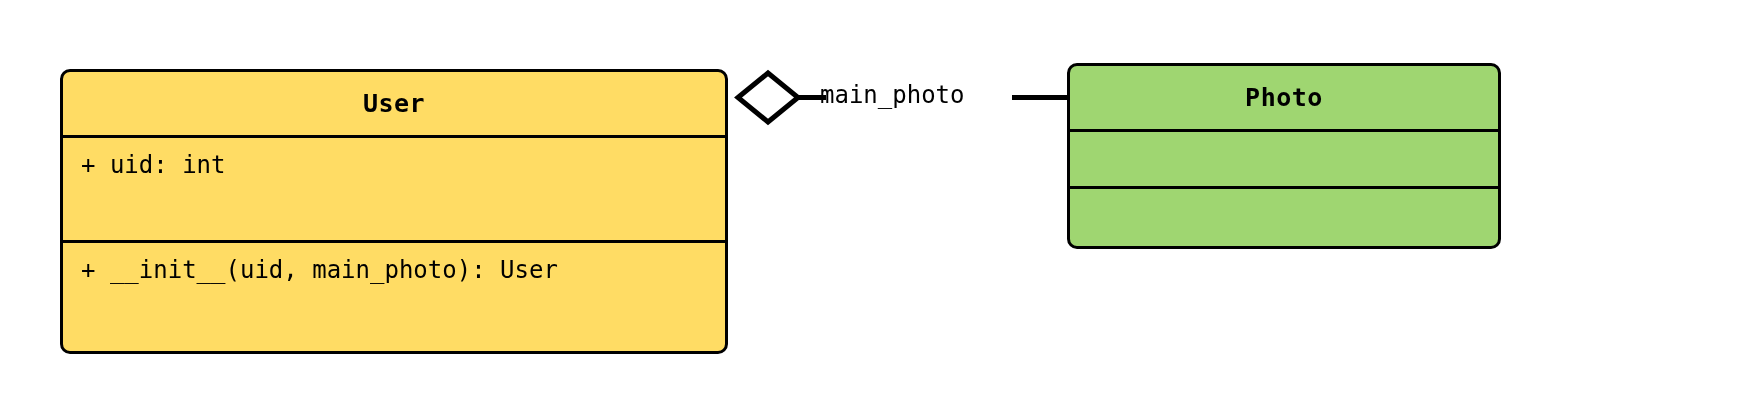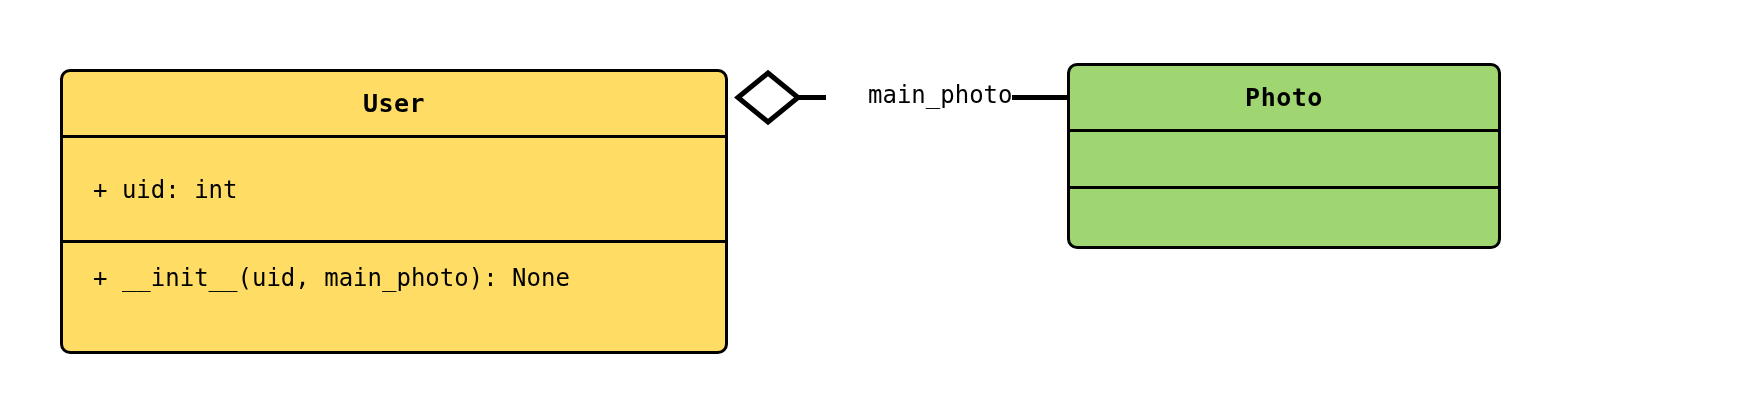--- a/index.html
+++ b/index.html
@@ -50,24 +50,24 @@
   }
 
   .class-name {
     font-weight: bold;
     font-size: 25px;
     color: #000000;
     letter-spacing: 0.5px;
   }
 
   .member-list {
-    padding: 12px 18px 10px 30px;
+    padding: 12px 18px 10px 18px;
     display: flex;
     flex-direction: column;
-    justify-content: center;
+    justify-content: space-between;
   }
 
   .member-line {
     font-size: 24px;
     color: #000000;
     line-height: 31px;
     white-space: pre;
   }
   .member-line b {
     font-weight: bold;
@@ -103,42 +103,42 @@
     position: absolute;
     left: 730px;
     top: 60px;
     width: 345px;
     height: 75px;
     pointer-events: none;
   }
 
   #association-label {
     position: absolute;
-    left: 868px;
+    left: 820px;
     top: 80px;
     font-size: 24px;
     color: #000000;
     white-space: nowrap;
     line-height: 30px;
   }
 </style>
 </head>
 <body>
 
 <div id="diagram-canvas">
 
   <div class="uml-class" id="class-user">
     <div class="uml-compartment compartment-title">
       <span class="class-name">User</span>
     </div>
     <div class="uml-compartment compartment-attributes member-list">
       <div class="member-line"><span>+ uid: int</span></div>
     </div>
     <div class="uml-compartment compartment-methods member-list">
-      <div class="member-line"><span>+ __init__(uid, main_photo): None</span></div>
+      <div class="member-line"><span>+ __init__(uid, main_photo): User</span></div>
     </div>
   </div>
 
   <svg id="association-aggregation" viewBox="0 0 345 75">
 
     <polygon points="8,37.5 38,13 68,37.5 38,62" fill="#ffffff" stroke="#000000" stroke-width="5" stroke-linejoin="miter"></polygon>
 
     <line x1="68" y1="37.5" x2="96" y2="37.5" stroke="#000000" stroke-width="5"></line>
 
     <line x1="282" y1="37.5" x2="340" y2="37.5" stroke="#000000" stroke-width="5"></line>

